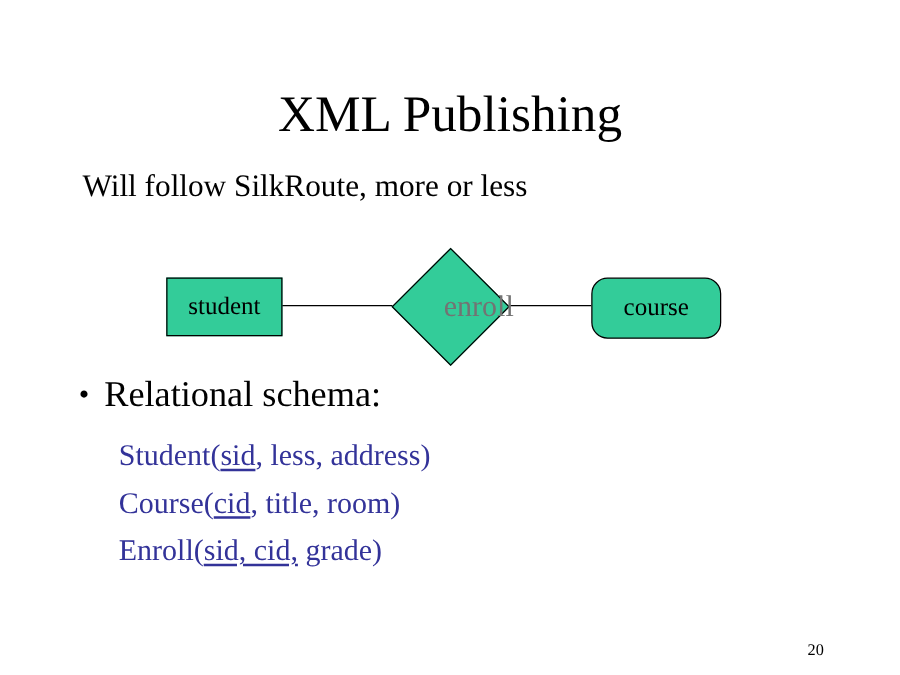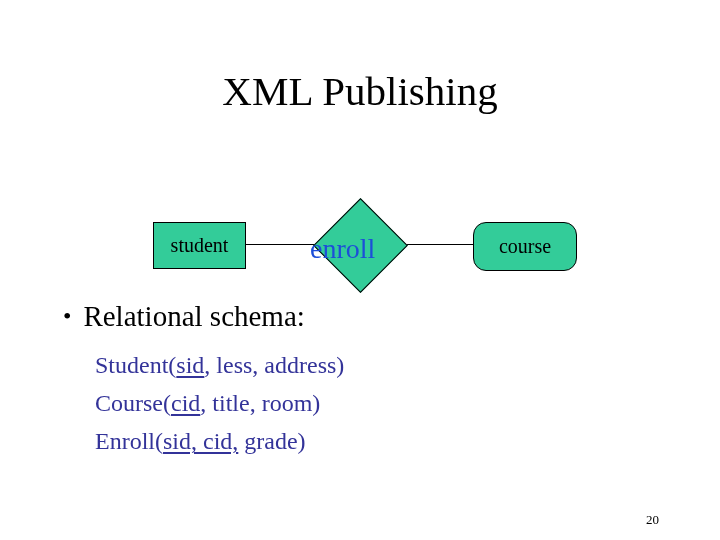--- a/index.html
+++ b/index.html
@@ -41,41 +41,41 @@
     position: absolute;
     background: #33CC99;
     border: 1.5px solid #000000;
     display: flex;
     align-items: center;
     justify-content: center;
     font-size: 20px;
     color: #000000;
     box-sizing: border-box;
   }
-  .entity.student { left: 133px; top: 222px; width: 93px; height: 47px; margin-left: 20px; }
+  .entity.student { left: 133px; top: 222px; width: 93px; height: 47px; }
   .entity.course  { left: 473px; top: 222px; width: 104px; height: 49px; border-radius: 13px; }
   .diamond {
     position: absolute;
     left: 327px;
     top: 212px;
     width: 67px;
     height: 67px;
     background: #33CC99;
     border: 1.5px solid #000000;
     transform: rotate(45deg);
     box-sizing: border-box;
   }
   .diamond-label {
     position: absolute;
     left: 310px;
     top: 233px;
     width: 101px;
-    text-align: left;
-    font-size: 28px;
-    color: #1d4ed8;
+    text-align: right;
+    font-size: 24px;
+    color: #737373;
   }
   .connector {
     position: absolute;
     top: 244px;
     height: 0;
     border-top: 1.5px solid #000000;
   }
   .connector.left  { left: 224px; width: 90px; }
   .connector.right { left: 407px; width: 66px; }
   .bullet-row {
@@ -114,20 +114,21 @@
     color: #000000;
   }
 </style>
 </head>
 <body>
 
 <div class="slide">
 
   <div class="title">XML Publishing</div>
 
+  <div class="subtitle">Will follow SilkRoute, more or less</div>
 
   <div class="connector left"></div>
   <div class="connector right"></div>
 
   <div class="entity student">
     <span>student</span>
   </div>
 
   <div class="diamond"></div>
   <div class="diamond-label">enroll</div>

